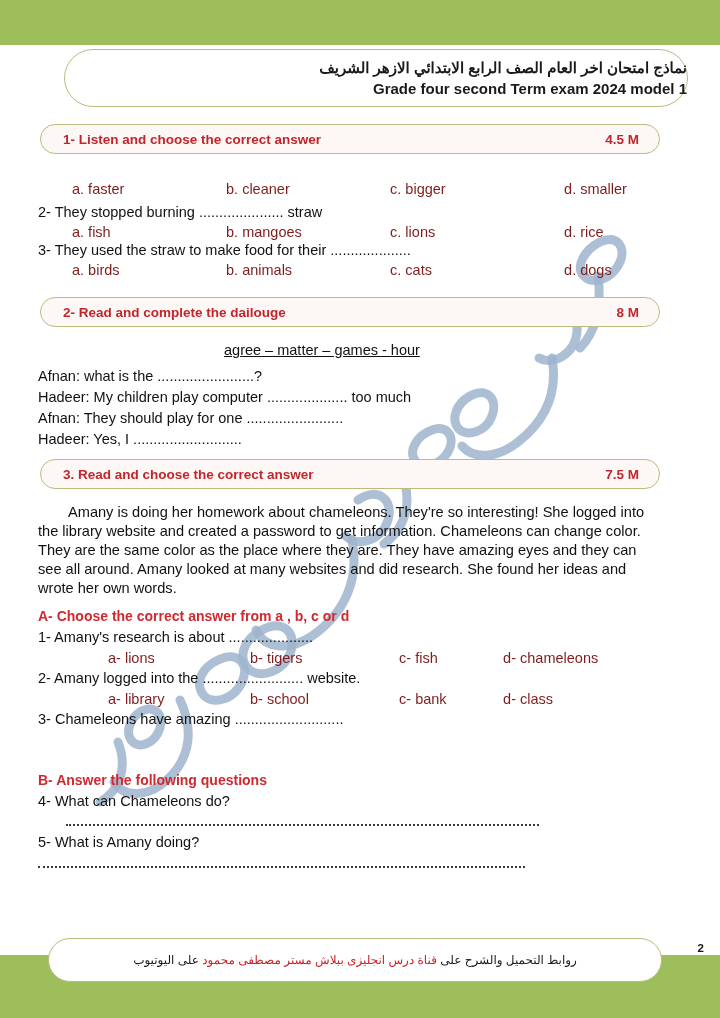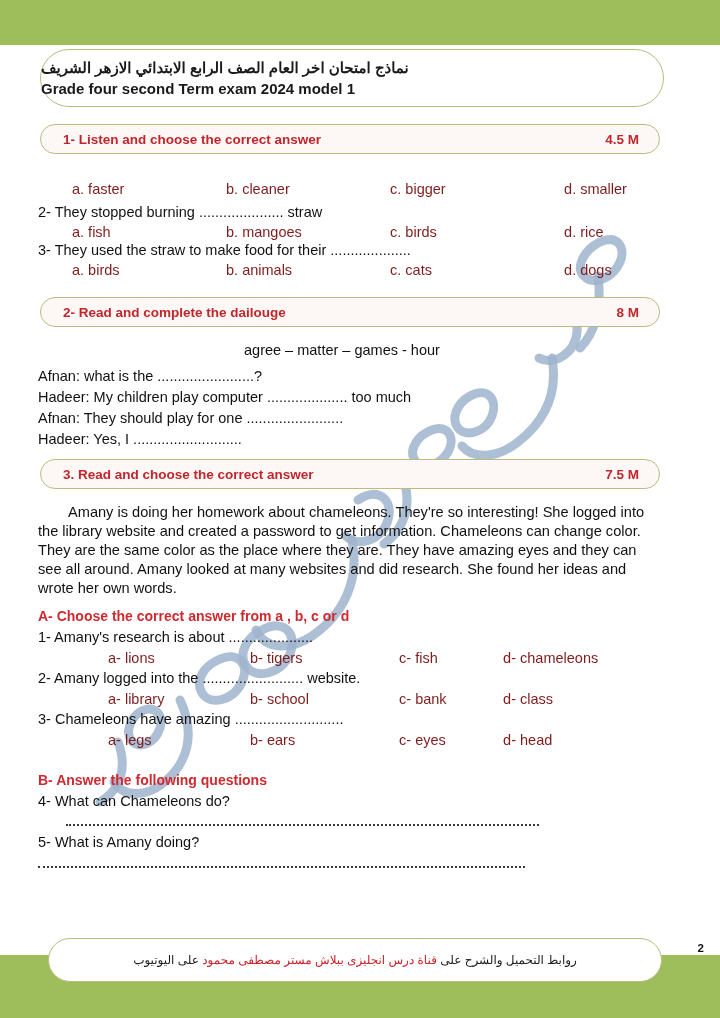--- a/index.html
+++ b/index.html
@@ -54,29 +54,29 @@
     left: 0; top: 0;
     width: 720px; height: 1018px;
     z-index: 3;
     pointer-events: none;
   }
   .watermark svg { width: 100%; height: 100%; }
 
   
   .title-box {
     position: absolute;
-    left: 40px; top: 49px;
+    left: 64px; top: 49px;
     width: 624px; height: 58px;
     background: #ffffff;
     border: 1.6px solid #b9bc7e;
     border-radius: 29px;
     z-index: 4;
     display: flex;
     flex-direction: column;
-    align-items: flex-start;
+    align-items: flex-end;
     justify-content: center;
     gap: 3px;
   }
   .title-ar {
     font-size: 15px;
     font-weight: bold;
     color: #1a1a1a;
     direction: rtl;
     white-space: nowrap;
   }
@@ -251,38 +251,38 @@
       <span style="width:150px;">a. faster</span>
       <span style="width:160px;">b. cleaner</span>
       <span style="width:170px;">c. bigger</span>
       <span>d. smaller</span>
     </div>
 
     <div class="qline" style="left:38px; top:205px;">2- They stopped burning ..................... straw</div>
     <div class="opts" style="left:72px; top:225px;">
       <span style="width:150px;">a. fish</span>
       <span style="width:160px;">b. mangoes</span>
-      <span style="width:170px;">c. birds</span>
+      <span style="width:170px;">c. lions</span>
       <span>d. rice</span>
     </div>
 
     <div class="qline" style="left:38px; top:243px;">3- They used the straw to make food for their ....................</div>
     <div class="opts" style="left:72px; top:263px;">
       <span style="width:150px;">a. birds</span>
       <span style="width:160px;">b. animals</span>
       <span style="width:170px;">c. cats</span>
       <span>d. dogs</span>
     </div>
 
     <div class="sec-pill" style="top:297px;">
       <span class="sec-title">2- Read and complete the dailouge</span>
       <span class="sec-marks">8 M</span>
     </div>
 
-    <div class="qline" style="left:244px; top:343px;">agree – matter – games - hour</div>
+    <div class="qline" style="left:224px; top:343px;text-decoration:underline;">agree – matter – games - hour</div>
 
     <div class="qline" style="left:38px; top:369px;">Afnan: what is the ........................?</div>
     <div class="qline" style="left:38px; top:390px;">Hadeer: My children play computer .................... too much</div>
     <div class="qline" style="left:38px; top:411px;">Afnan: They should play for one ........................</div>
     <div class="qline" style="left:38px; top:432px;">Hadeer: Yes, I ...........................</div>
 
     <div class="sec-pill" style="top:459px;">
       <span class="sec-title">3. Read and choose the correct answer</span>
       <span class="sec-marks">7.5 M</span>
     </div>
@@ -303,26 +303,20 @@
 
     <div class="qline" style="left:38px; top:671px;">2- Amany logged into the ......................... website.</div>
     <div class="opts" style="left:108px; top:692px;">
       <span style="width:138px;">a- library</span>
       <span style="width:145px;">b- school</span>
       <span style="width:100px;">c- bank</span>
       <span>d- class</span>
     </div>
 
     <div class="qline" style="left:38px; top:712px;">3- Chameleons have amazing ...........................</div>
-    <div class="opts" style="left:108px; top:733px;">
-      <span style="width:138px;">a- legs</span>
-      <span style="width:145px;">b- ears</span>
-      <span style="width:100px;">c- eyes</span>
-      <span>d- head</span>
-    </div>
 
     <div class="sub-head" style="left:38px; top:772px;">B-   Answer the following questions</div>
 
     <div class="qline" style="left:38px; top:794px;">4- What can Chameleons do?</div>
     <div class="dotted-rule" style="left:66px; top:824px; width:473px;"></div>
 
     <div class="qline" style="left:38px; top:835px;">5- What is Amany doing?</div>
     <div class="dotted-rule" style="left:38px; top:866px; width:487px;"></div>
 
   </div>

